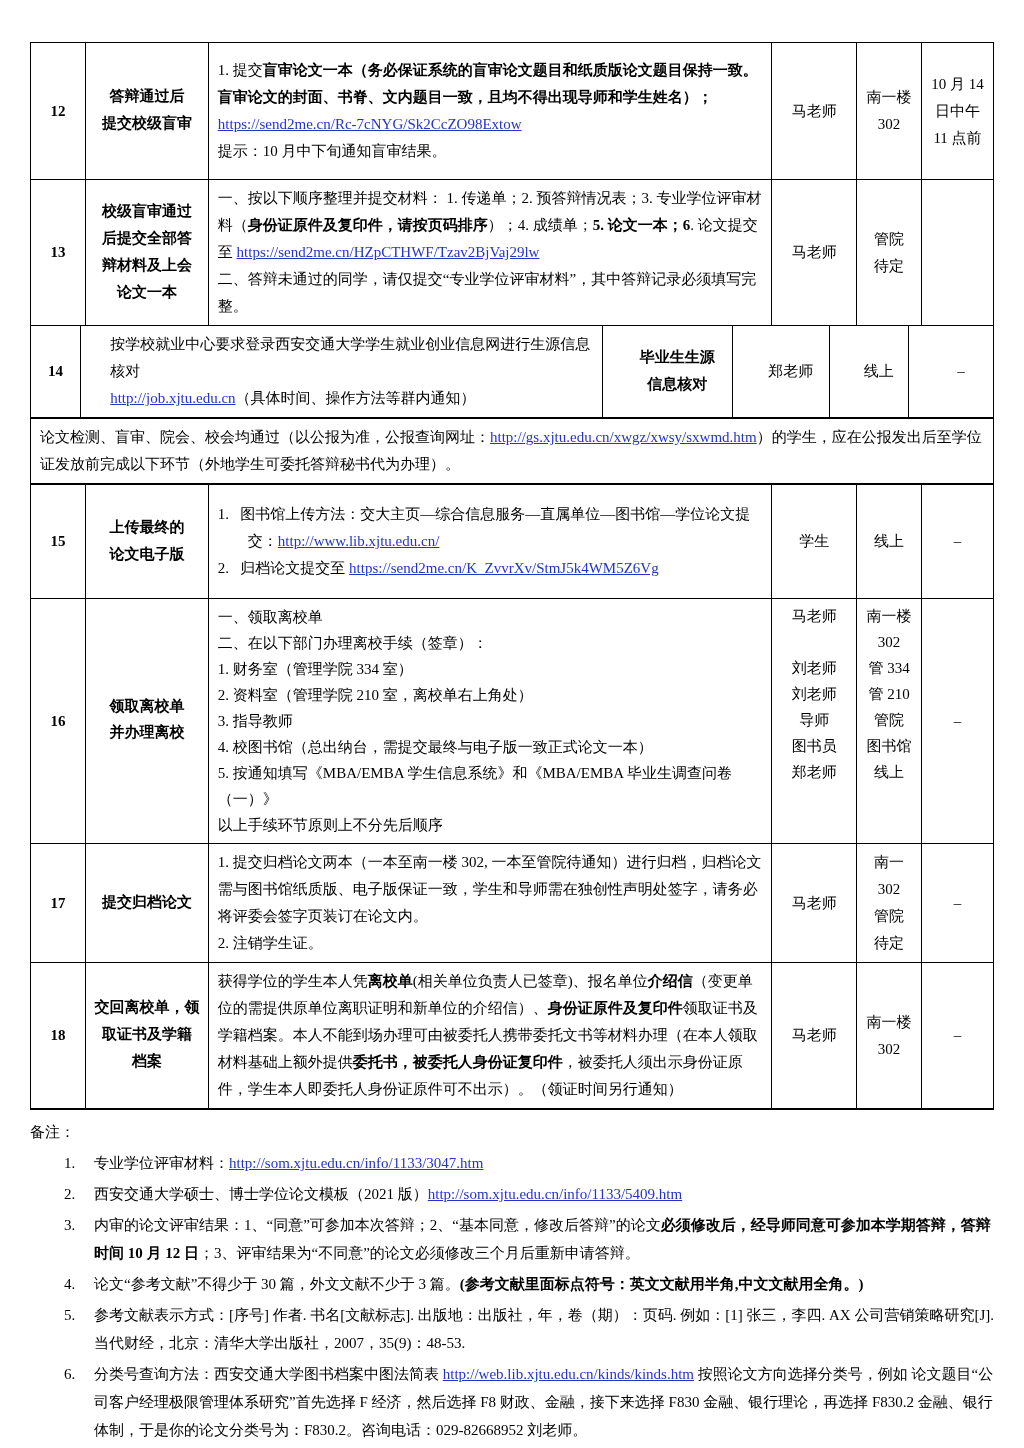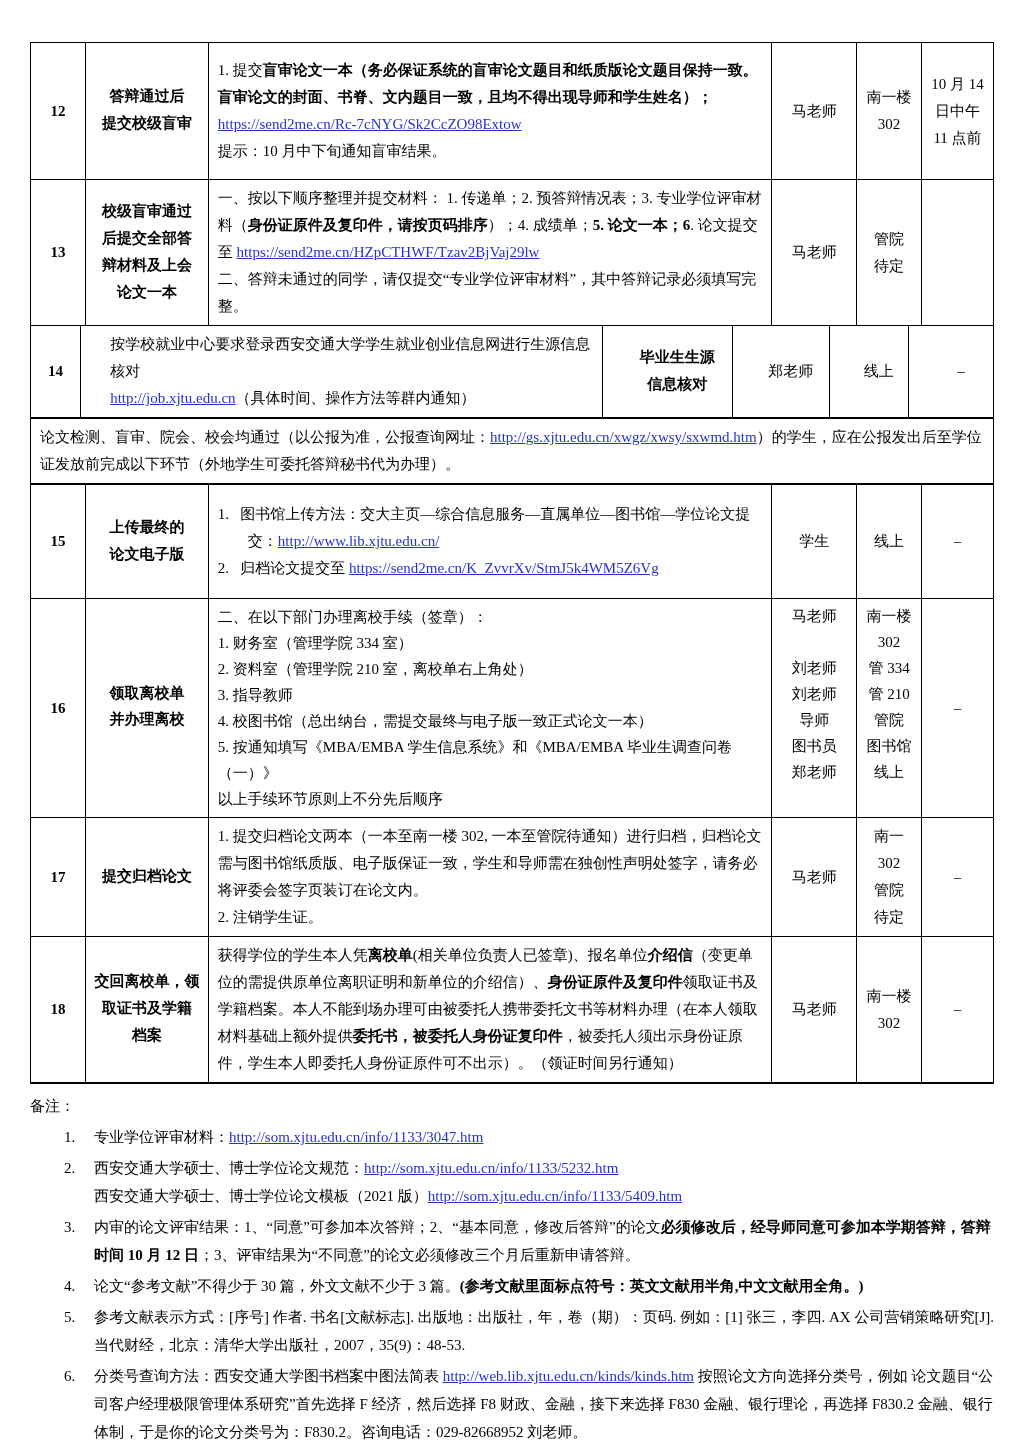--- a/index.html
+++ b/index.html
@@ -137,20 +137,21 @@
         </div>
     </div>
 
     <div class="trow r16">
       <div class="cell c-no">16</div>
       <div class="cell c-step">
           <div class="ln">领取离校单</div>
           <div class="ln">并办理离校</div>
         </div>
       <div class="cell c-content">
+          <div class="ln"><span>一、领取离校单</span></div>
           <div class="ln"><span>二、在以下部门办理离校手续（签章）：</span></div>
           <div class="ln"><span>1. 财务室（管理学院 334 室）</span></div>
           <div class="ln"><span>2. 资料室（管理学院 210 室，离校单右上角处）</span></div>
           <div class="ln"><span>3. 指导教师</span></div>
           <div class="ln"><span>4. 校图书馆（总出纳台，需提交最终与电子版一致正式论文一本）</span></div>
           <div class="ln"><span>5. 按通知填写《MBA/EMBA 学生信息系统》和《MBA/EMBA 毕业生调查问卷（一）》</span></div>
           <div class="ln"><span>以上手续环节原则上不分先后顺序</span></div>
         </div>
       <div class="cell c-person">
           <div class="ln">马老师</div>
@@ -227,21 +228,20 @@
 
     <div class="note-item">
       <div class="note-num">1.</div>
       <div class="note-body">
           <div class="ln"><span>专业学位评审材料：</span><a class="lnk" href="#">http://som.xjtu.edu.cn/info/1133/3047.htm</a></div>
         </div>
     </div>
     <div class="note-item">
       <div class="note-num">2.</div>
       <div class="note-body">
-          <div class="ln"><span>西安交通大学硕士、博士学位论文规范：</span><a class="lnk" href="#">http://som.xjtu.edu.cn/info/1133/5232.htm</a></div>
           <div class="ln"><span>西安交通大学硕士、博士学位论文模板（2021 版）</span><a class="lnk" href="#">http://som.xjtu.edu.cn/info/1133/5409.htm</a></div>
         </div>
     </div>
     <div class="note-item">
       <div class="note-num">3.</div>
       <div class="note-body">
           <div class="ln"><span>内审的论文评审结果：1、“同意”可参加本次答辩；2、“基本同意，修改后答辩”的论文</span><span class="b">必须修改后，经导师同意可参加本学期答辩，答辩时间 10 月 12 日</span><span>；3、评审结果为“不同意”的论文必须修改三个月后重新申请答辩。</span></div>
         </div>
     </div>
     <div class="note-item">

